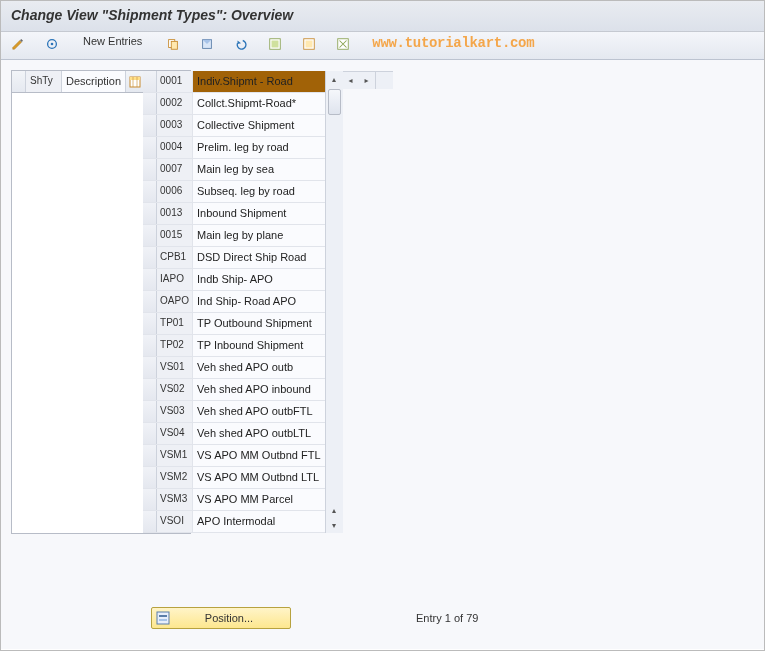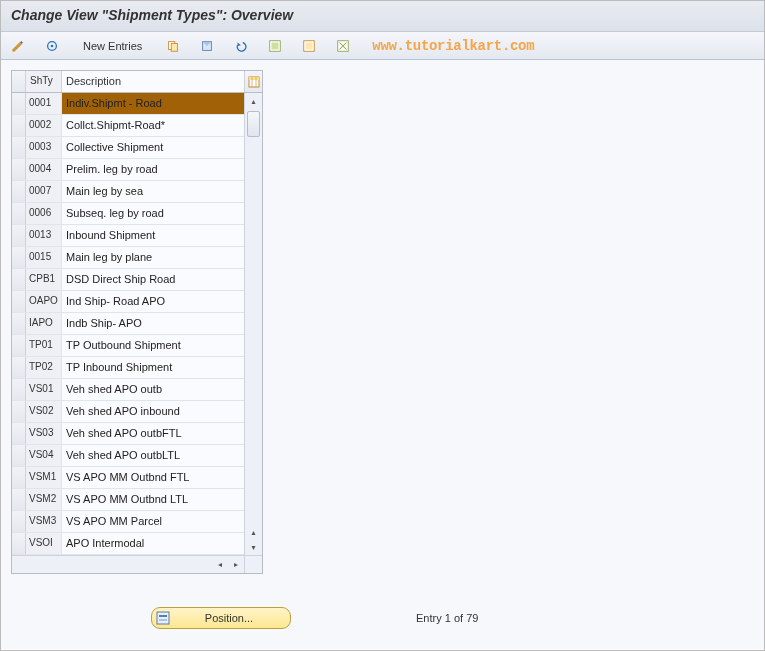--- a/index.html
+++ b/index.html
@@ -22,21 +22,20 @@
       font-weight: bold;
       font-style: italic;
       font-size: 14px;
       color: #333;
     }
     .toolbar {
       background: linear-gradient(#f4f6fa, #e4e8f0);
       padding: 3px 8px;
       border-bottom: 1px solid #bcc3d0;
       display: flex;
-      align-items: center;
       gap: 16px;
       height: 28px;
     }
     .tool-ico {
       width: 18px;
       height: 18px;
       display: inline-flex;
       align-items: center;
       justify-content: center;
       cursor: pointer;
@@ -56,25 +55,25 @@
       letter-spacing: -0.3px;
       margin-left: 4px;
     }
     .work-area {
       background: #f7f8fb;
       padding: 10px 10px;
       height: calc(100% - 60px);
       position: relative;
     }
     .grid-container {
-      width: 252px;
+      width: 180px;
       border: 1px solid #b7bcc7;
       background: #fff;
       display: flex;
-      flex-direction: column;
+      flex-direction: row;
     }
     .grid-header-row {
       display: flex;
       background: linear-gradient(#f2f4f8, #e5e9f0);
       border-bottom: 1px solid #b7bcc7;
       height: 22px;
       align-items: stretch;
     }
     .grid-header-row .sel-col { width: 14px; border-right: 1px solid #cdd2dc; background: linear-gradient(#f2f4f8,#e5e9f0);}
     .grid-header-row .shty-col { width: 36px; border-right: 1px solid #cdd2dc; padding: 4px 4px; color:#333;}
@@ -173,21 +172,21 @@
       gap: 110px;
       font-size: 11px;
     }
     .position-btn {
       display: inline-flex;
       align-items: center;
       height: 22px;
       min-width: 140px;
       background: linear-gradient(#fff4c8,#fde78f);
       border: 1px solid #b7a23f;
-      border-radius: 9px;
+      border-radius: 2px;
       padding: 0 10px 0 4px;
       cursor: pointer;
       gap: 8px;
     }
     .position-btn .pb-icon { width:14px; height:14px; }
     .position-btn .pb-label { flex:1; text-align:center; color:#333; }
     .entry-text { color:#333;margin-left:15px; }
     .ctrl-col svg { width:12px; height:12px; }
   </style>
 </head>
@@ -307,27 +306,27 @@
             <div class="shty-col">0015</div>
             <div class="desc-col">Main leg by plane</div>
           </div>
           <div class="grid-row">
             <div class="sel-col"></div>
             <div class="shty-col">CPB1</div>
             <div class="desc-col">DSD Direct Ship Road</div>
           </div>
           <div class="grid-row">
             <div class="sel-col"></div>
+            <div class="shty-col">IAPO</div>
+            <div class="desc-col">Indb Ship- APO</div>
+          </div>
+          <div class="grid-row">
+            <div class="sel-col"></div>
             <div class="shty-col">OAPO</div>
             <div class="desc-col">Ind Ship- Road APO</div>
-          </div>
-          <div class="grid-row">
-            <div class="sel-col"></div>
-            <div class="shty-col">IAPO</div>
-            <div class="desc-col">Indb Ship- APO</div>
           </div>
           <div class="grid-row">
             <div class="sel-col"></div>
             <div class="shty-col">TP01</div>
             <div class="desc-col">TP Outbound Shipment</div>
           </div>
           <div class="grid-row">
             <div class="sel-col"></div>
             <div class="shty-col">TP02</div>
             <div class="desc-col">TP Inbound Shipment</div>

